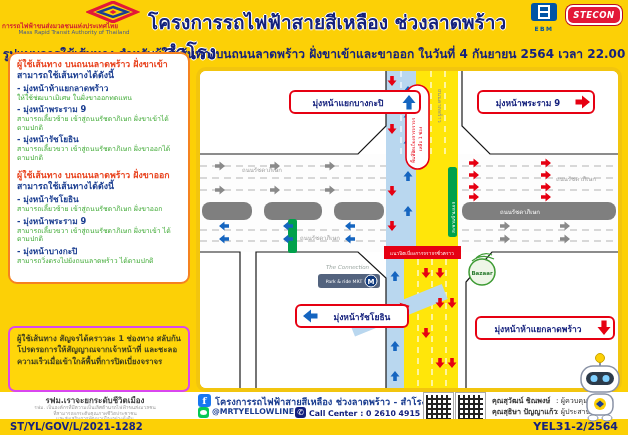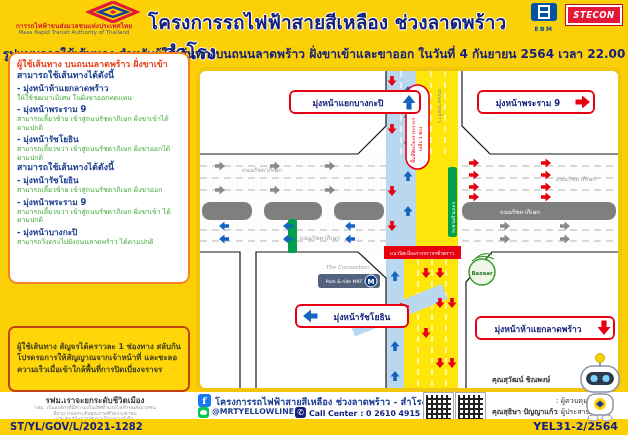--- a/index.html
+++ b/index.html
@@ -1,40 +1,40 @@
 <!DOCTYPE html>
 <html><head>
 <meta charset="utf-8">
 <style>
   html,body{margin:0;padding:0;}
   #stage{position:relative;width:628px;height:435px;background:#fcd006;overflow:hidden;
          font-family:"DejaVu Sans","Liberation Sans",sans-serif;}
   
   .mrta-logo{position:absolute;left:86px;top:1px;}
-  .agency-th{position:absolute;left:2px;top:21px;width:144px;text-align:center;font-size:6.5px;font-weight:bold;color:#d02030;}
+  .agency-th{position:absolute;left:2px;top:21px;width:144px;font-size:6.5px;font-weight:bold;color:#d02030;}
   .agency-en{position:absolute;left:2px;top:29px;width:144px;text-align:center;font-size:5.5px;color:#4a5a8a;}
   .main-title{position:absolute;left:148px;top:7px;width:372px;text-align:left;font-size:19px;font-weight:bold;color:#14217c;
      text-shadow:1px 0 0 #fff,-1px 0 0 #fff,0 1px 0 #fff,0 -1px 0 #fff;}
   .ebm{position:absolute;left:529px;top:3px;width:30px;text-align:center;}
   .ebm-text{font-size:6px;font-weight:bold;color:#0054a6;letter-spacing:1.5px;}
-  .stecon{position:absolute;left:566px;top:5px;width:56px;height:20px;background:#e31837;border-radius:0;
+  .stecon{position:absolute;left:566px;top:5px;width:56px;height:20px;background:#e31837;border-radius:7px;
      box-shadow:inset 0 0 0 2px #fff,0 0 0 1px #b50e22;color:#fff;font-weight:bold;font-style:italic;
      font-size:8.5px;text-align:center;line-height:20px;letter-spacing:.5px;}
   .subtitle{position:absolute;left:0;top:44px;width:628px;text-align:center;font-size:12px;font-weight:bold;color:#15217d;}
   
   .info-panel{position:absolute;left:8px;top:52px;width:182px;height:232px;background:#fff;border:2px solid #f58220;
      border-radius:9px;box-sizing:border-box;padding:5px 7px;overflow:hidden;}
   .sec-h{font-size:8.8px;font-weight:bold;color:#e8421d;line-height:1.25;}
   .sec-sub{font-size:8.8px;font-weight:bold;color:#1b3e91;line-height:1.25;margin-bottom:2px;}
   .route{font-size:8.3px;font-weight:bold;color:#1b3e91;line-height:1.3;margin-top:2px;}
   .detail{font-size:6.9px;color:#3faa35;line-height:1.25;}
   .sec2{margin-top:8px;}
   
-  .notice{position:absolute;left:8px;top:326px;width:182px;height:66px;background:#ffd60a;border:2px solid #c2410c;
-     border-radius:7px;box-sizing:border-box;padding:13px 7px;font-size:7.8px;font-weight:bold;color:#3d3d1d;line-height:1.45;}
+  .notice{position:absolute;left:8px;top:326px;width:182px;height:66px;background:#ffd60a;border:2px solid #d946ef;
+     border-radius:7px;box-sizing:border-box;padding:5px 7px;font-size:7.8px;font-weight:bold;color:#3d3d1d;line-height:1.45;}
   
   .map-panel{position:absolute;left:196px;top:67px;width:426px;height:325px;background:#fff;border:4px solid #f2c50e;
      border-radius:10px;box-sizing:border-box;overflow:hidden;}
   .map-panel svg{display:block;}
   
   .foot-band{position:absolute;left:0;top:392px;width:628px;height:27px;background:#fff;}
   .slogan-title{position:absolute;left:0;top:394px;width:190px;text-align:center;font-size:8px;font-weight:bold;color:#3d3d3d;}
   .slogan-line{position:absolute;left:0;width:190px;text-align:center;font-size:4.8px;color:#999;}
   .fb-icon{position:absolute;left:198px;top:394px;width:13px;height:13px;background:#1877f2;border-radius:3px;
      color:#fff;font-weight:bold;font-size:10px;text-align:center;line-height:13px;font-family:"DejaVu Serif",serif;}
@@ -86,20 +86,21 @@
 
   <div class="info-panel">
     <div class="sec-h">ผู้ใช้เส้นทาง บนถนนลาดพร้าว ฝั่งขาเข้า</div>
     <div class="sec-sub">สามารถใช้เส้นทางได้ดังนี้</div>
     <div class="route">- มุ่งหน้าห้าแยกลาดพร้าว</div>
     <div class="detail">ให้ใช้ช่ฒนาเมิเศษ ในฝั่งขาออกทดแทน</div>
     <div class="route">- มุ่งหน้าพระราม 9</div>
     <div class="detail">สามารถเลี้ยวซ้าย เข้าสู่ถนนรัชดาภิเษก ฝั่งขาเข้าได้ตามปกติ</div>
     <div class="route">- มุ่งหน้ารัชโยธิน</div>
     <div class="detail">สามารถเลี้ยวขวา เข้าสู่ถนนรัชดาภิเษก ฝั่งขาออกได้ตามปกติ</div>
+    <div class="sec-h sec2">ผู้ใช้เส้นทาง บนถนนลาดพร้าว ฝั่งขาออก</div>
     <div class="sec-sub">สามารถใช้เส้นทางได้ดังนี้</div>
     <div class="route">- มุ่งหน้ารัชโยธิน</div>
     <div class="detail">สามารถเลี้ยวซ้าย เข้าสู่ถนนรัชดาภิเษก ฝั่งขาออก</div>
     <div class="route">- มุ่งหน้าพระราม 9</div>
     <div class="detail">สามารถเลี้ยวขวา เข้าสู่ถนนรัชดาภิเษก ฝั่งขาเข้า ได้ตามปกติ</div>
     <div class="route">- มุ่งหน้าบางกะปิ</div>
     <div class="detail">สามารถวิ่งตรงไปยังถนนลาดพร้าว ได้ตามปกติ</div>
   </div>
 
   <div class="notice">ผู้ใช้เส้นทาง สัญจรได้คราวละ 1 ช่องทาง สลับกัน โปรดรอการให้สัญญาณจากเจ้าหน้าที่ และชะลอความเร็วเมื่อเข้าใกล้พื้นที่การปิดเบี่ยงจราจร</div>
@@ -297,21 +298,21 @@
   <div class="fb-icon"></div>
   <div class="fb-text">โครงการรถไฟฟ้าสายสีเหลือง ช่วงลาดพร้าว - สำโรง</div>
   <div class="line-icon"></div>
   <div class="line-text">@MRTYELLOWLINE</div>
   <div class="phone-icon"></div>
   <div class="call-text">Call Center : 0 2610 4915 ต่อ 2</div>
 
   <div class="qr" style="left:424px"></div>
   <div class="qr" style="left:456px"></div>
 
-  <div class="contact-name" style="top:374px">คุณสุวัฒน์ ชิณพงษ์</div>
+  <div class="contact-name" style="top:395px">คุณสุวัฒน์ ชิณพงษ์</div>
   <div class="contact-role" style="top:395px">: ผู้ควบคุมงาน</div>
   <div class="contact-name" style="top:406px">คุณสุธิษา ปัญญาแก้ว</div>
   <div class="contact-role" style="top:406px">: ผู้ประสานงาน</div>
 
   <div class="yellow-strip"></div>
   <div class="doc-left">ST/YL/GOV/L/2021-1282</div>
   <div class="doc-right">YEL31-2/2564</div>
 
   <div class="mascot">
     <svg width="46" height="72" viewBox="0 0 46 72">

